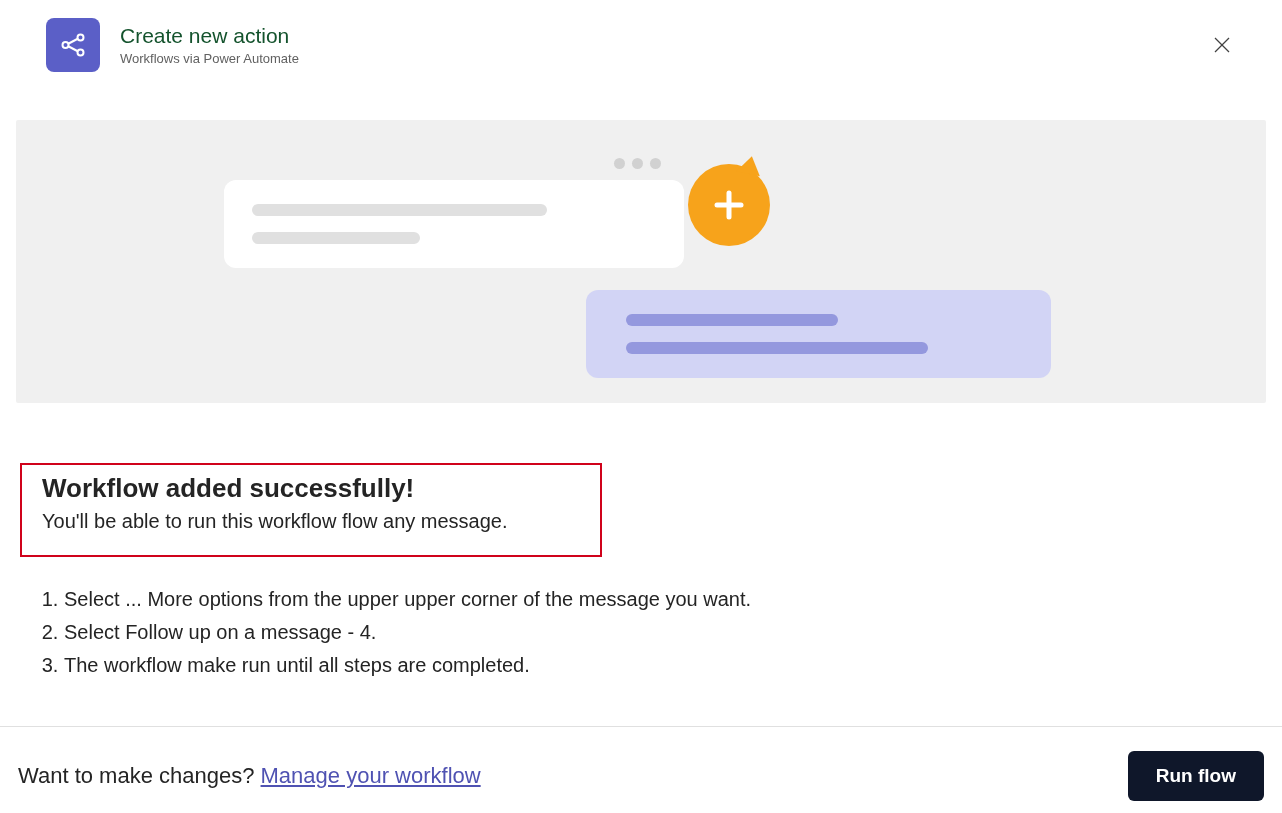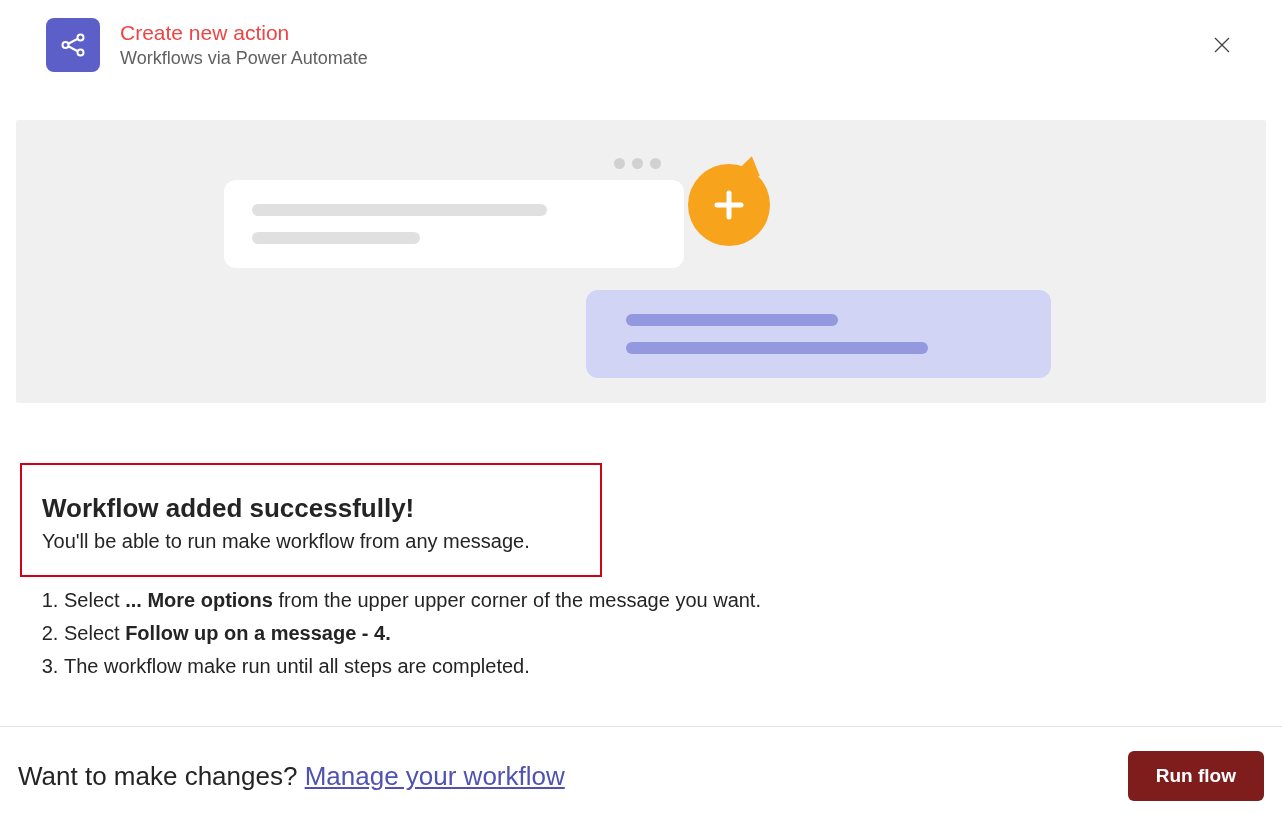--- a/index.html
+++ b/index.html
@@ -26,25 +26,25 @@
     border-radius: 8px;
     display: flex;
     align-items: center;
     justify-content: center;
     flex-shrink: 0;
   }
   .header-text { flex: 1; }
   .header-title {
     font-size: 21px;
     font-weight: 400;
-    color: #ef4444;
+    color: #14532d;
     line-height: 1.3;
   }
   .header-subtitle {
-    font-size: 18px;
+    font-size: 13px;
     color: #616161;
     line-height: 1.4;
   }
   .close-btn {
     width: 28px;
     height: 28px;
     display: flex;
     align-items: center;
     justify-content: center;
     cursor: pointer;
@@ -123,63 +123,63 @@
   }
   .bubble2 .line2 {
     width: 302px; height: 12px; background: #9498de; border-radius: 6px;
   }
 
   .content {
     padding: 60px 20px 0 20px;
   }
   .success-box {
     border: 2.5px solid #d0021b;
-    padding: 28px 20px 22px 20px;
+    padding: 8px 20px 22px 20px;
     width: 582px;
-    margin-bottom: 7px;
+    margin-bottom: 26px;
   }
   .success-title {
     font-size: 26px;
     font-weight: 700;
     margin-bottom: 6px;
   }
   .success-sub {
     font-size: 20px;
     color: #242424;
   }
   .steps {
     list-style: decimal;
     padding-left: 44px;
     font-size: 20px;
     line-height: 1.66;
   }
-  .steps b { font-weight: 700; }
+  .steps b { font-weight: 400; }
 
   .footer {
     position: absolute;
     bottom: 0;
     left: 0;
     right: 0;
     border-top: 1px solid #e0e0e0;
     padding: 24px 18px 12px 18px;
     display: flex;
     align-items: center;
     justify-content: space-between;
     background: #fff;
   }
   .footer-left {
-    font-size: 26px;
+    font-size: 22px;
     color: #242424;
   }
   .footer-left a {
     color: #4f52b2;
     text-decoration: underline;
   }
   .run-btn {
-    background: #7f1d1d;
+    background: #0f172a;
     color: #ffffff;
     border: none;
     border-radius: 6px;
     font-size: 19px;
     font-weight: 600;
     padding: 14px 28px;
     cursor: pointer;
   }
 </style>
 </head>
@@ -225,21 +225,21 @@
   </div>
   <div class="bubble2">
     <div class="line1"></div>
       <div class="line2"></div>
   </div>
 </div>
 
 <div class="content">
   <div class="success-box">
     <div class="success-title">Workflow added successfully!</div>
-    <div class="success-sub">You'll be able to run make workflow from any message.</div>
+    <div class="success-sub">You'll be able to run this workflow flow any message.</div>
   </div>
   <ol class="steps">
     <li><span>Select </span><b>... More options</b><span> from the upper upper corner of the message you want.</span></li>
     <li><span>Select </span><b>Follow up on a message - 4.</b></li>
     <li>The workflow make run until all steps are completed.</li>
   </ol>
 </div>
 
 <div class="footer">
   <div class="footer-left">

